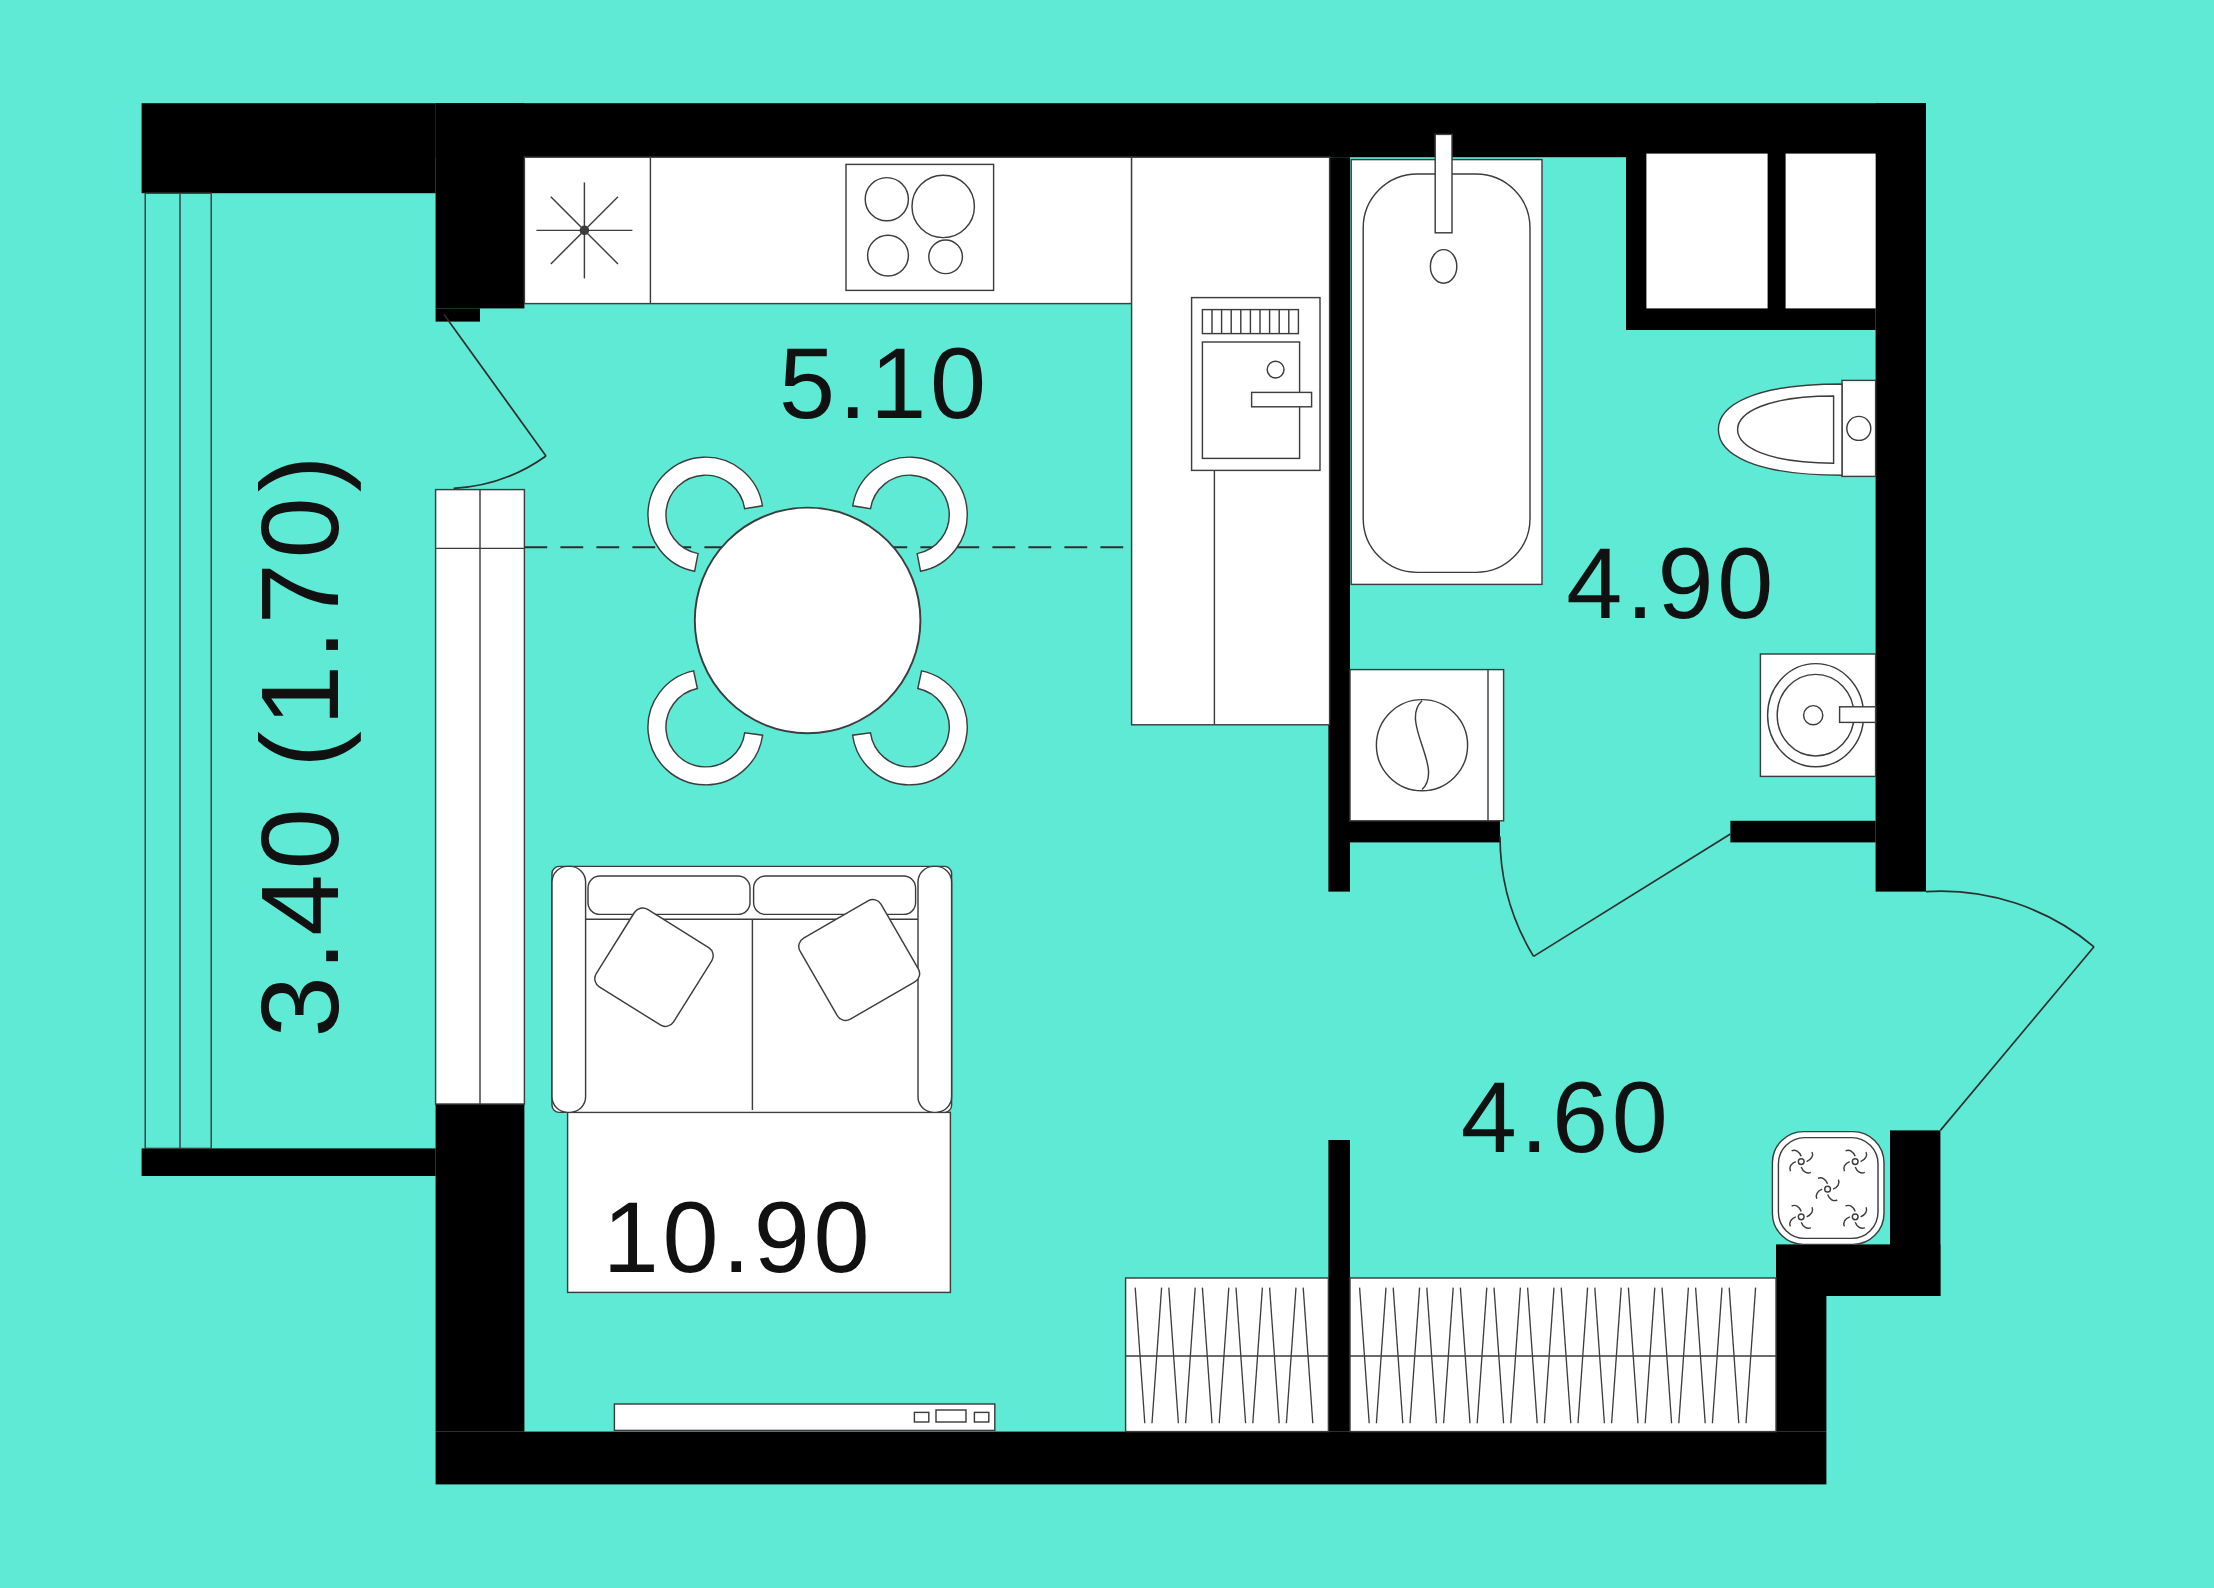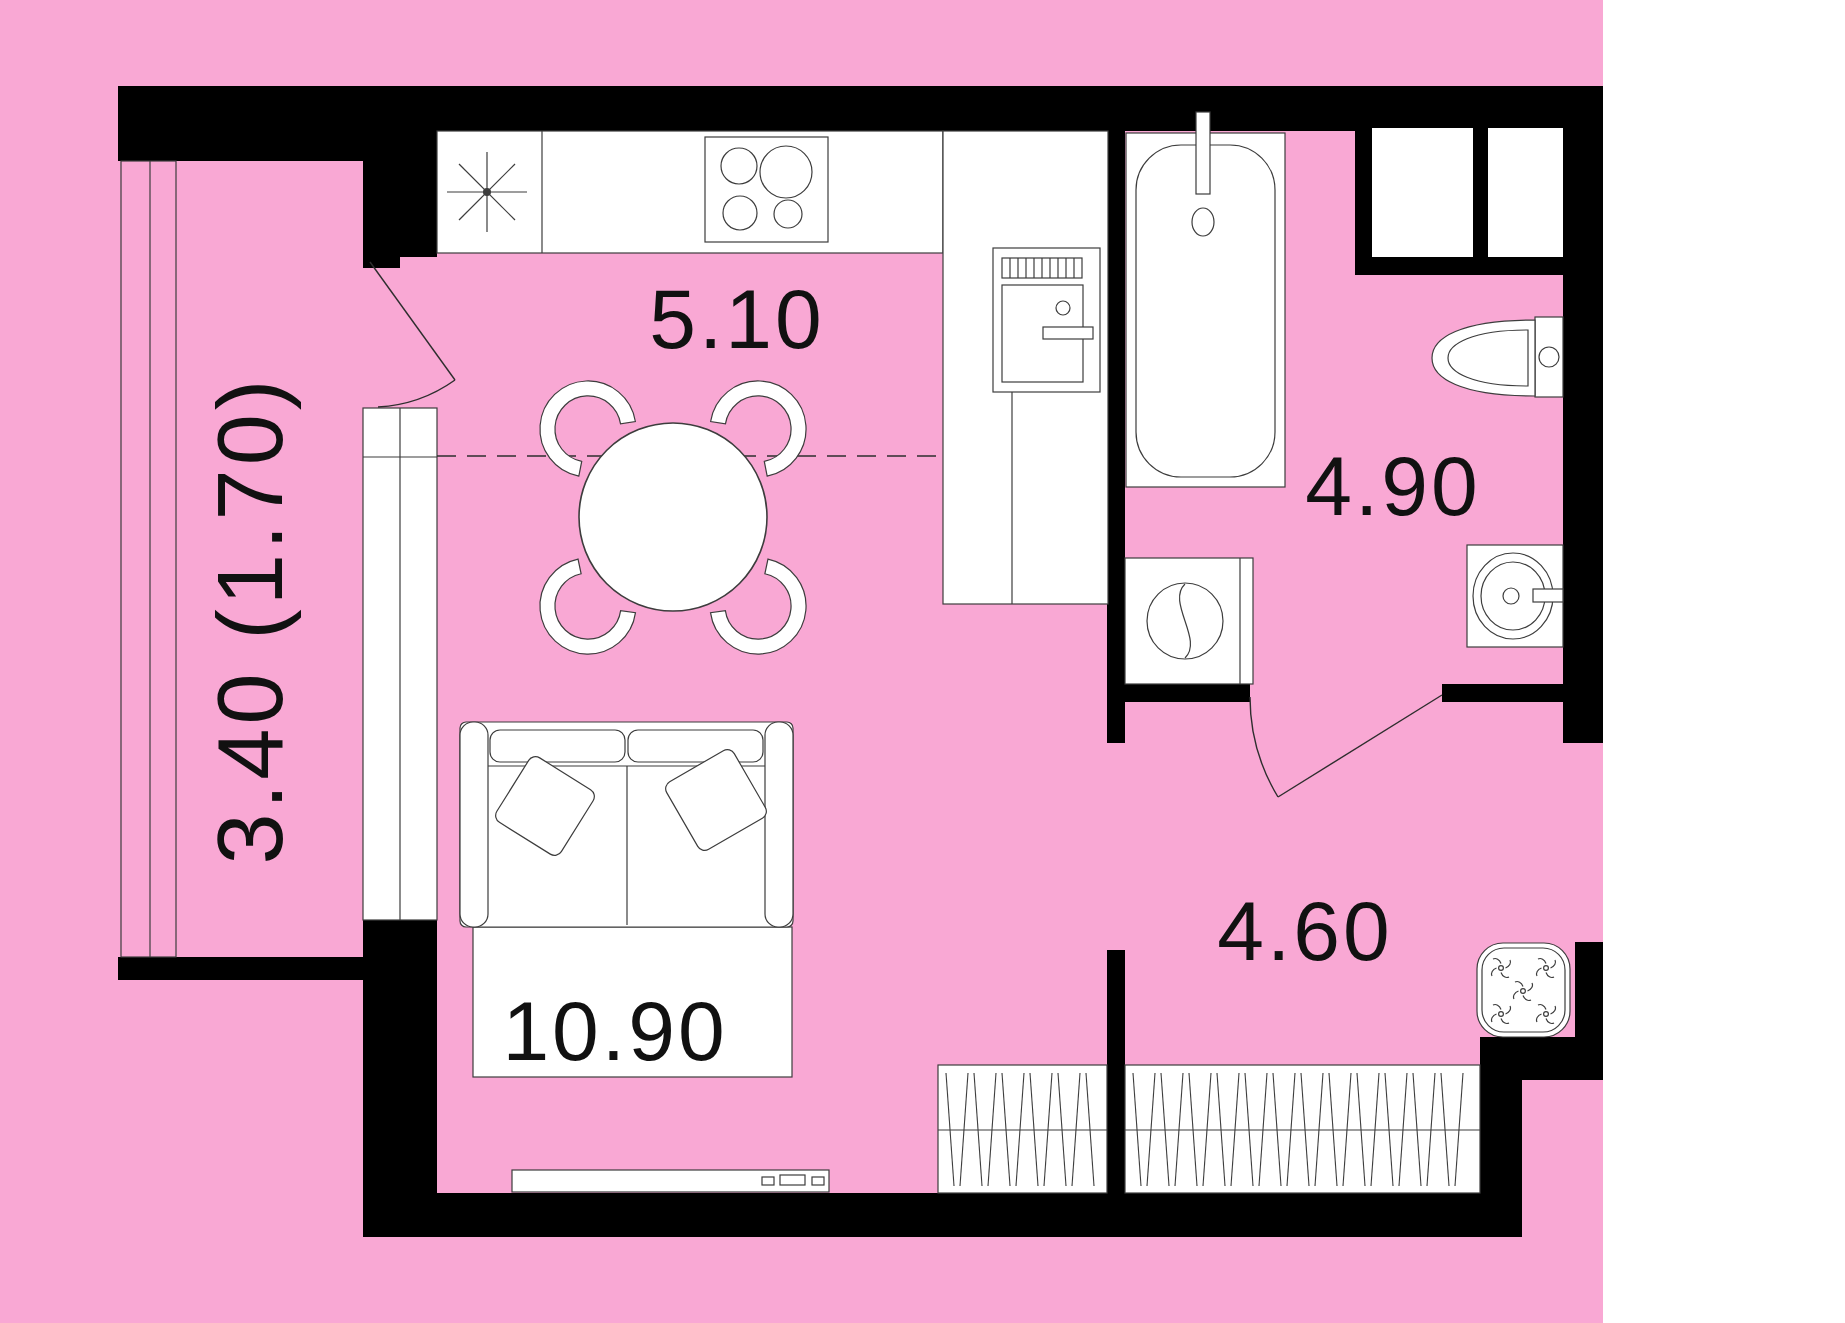--- a/index.html
+++ b/index.html
@@ -1,16 +1,16 @@
 <!DOCTYPE html>
 <html><head>
 <meta charset="utf-8">
 <style>
   html,body{margin:0;padding:0;background:#fff;}
-  #stage{position:relative;width:1603px;height:1323px;background:#f9a8d4;overflow:hidden;}
+  #stage{position:relative;width:1845px;height:1323px;background:#5eead4;overflow:hidden;}
   svg{display:block;}
   .wall{fill:#000;stroke:none;}
   .wh{fill:#fff;stroke:none;}
   .ln{fill:none;stroke:#3d3d3d;stroke-width:1.6;}
   .lnf{fill:#fff;stroke:#3d3d3d;stroke-width:1.6;}
   .thin{stroke-width:1.2;}
   .door{fill:none;stroke:#2e2e2e;stroke-width:1.4;}
   .dash{fill:none;stroke:#2e2e2e;stroke-width:1.6;stroke-dasharray:19 11;}
   text{font-family:"Liberation Sans", sans-serif;fill:#111;text-anchor:middle;}
   .arealbl{font-size:84px;letter-spacing:3px;}

